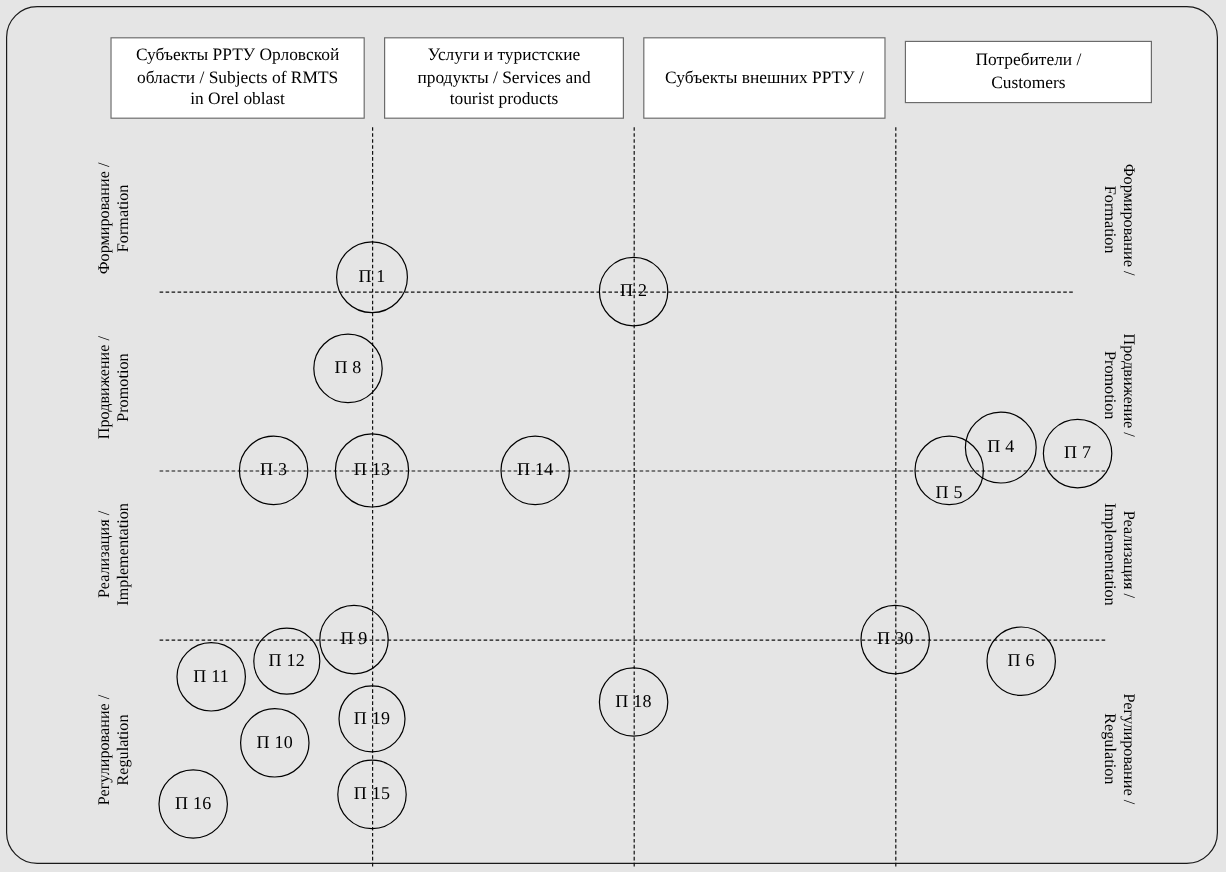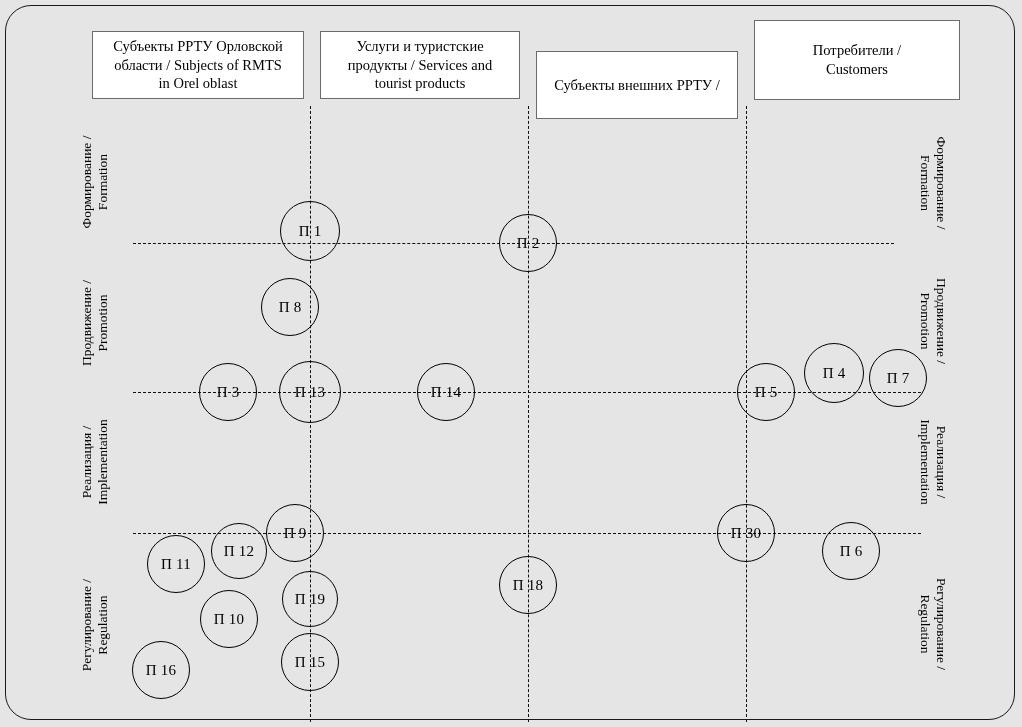--- a/index.html
+++ b/index.html
@@ -112,27 +112,27 @@
   </div>
 
   <div class="col-header" style="left:320px; top:31px; width:200px; height:68px;">
     <div>
       <span>Услуги и туристские</span>
       <span>продукты / Services and</span>
       <span>tourist products</span>
     </div>
   </div>
 
-  <div class="col-header" style="left:536px; top:31px; width:202px; height:68px;margin-top:20px;">
+  <div class="col-header" style="left:536px; top:31px; width:202px; height:68px;">
     <div>
       <span>Субъекты внешних РРТУ /</span>
     </div>
   </div>
 
-  <div class="col-header" style="left:754px; top:20px; width:206px; height:80px;">
+  <div class="col-header" style="left:754px; top:34px; width:206px; height:52px;">
     <div>
       <span>Потребители /</span>
       <span>Customers</span>
     </div>
   </div>
 
   <div class="vline" style="left:310px; top:106px; height:616px;"></div>
   <div class="vline" style="left:528px; top:106px; height:616px;"></div>
   <div class="vline" style="left:746px; top:106px; height:616px;"></div>
 
@@ -192,21 +192,21 @@
       </div>
       <div class="node" style="left: 199px; top: 363px; width: 58px; height: 58px;">
         <span>П 3</span>
       </div>
       <div class="node" style="left: 279px; top: 361px; width: 62px; height: 62px;">
         <span>П 13</span>
       </div>
       <div class="node" style="left: 417px; top: 363px; width: 58px; height: 58px;">
         <span>П 14</span>
       </div>
-      <div class="node" style="left: 737px; top: 363px; width: 58px; height: 58px;">
+      <div class="node" style="left: 762px; top: 363px; width: 58px; height: 58px; align-items: flex-end;">
         <span>П 5</span>
       </div>
       <div class="node" style="left: 804px; top: 343px; width: 60px; height: 60px;">
         <span>П 4</span>
       </div>
       <div class="node" style="left: 869px; top: 349px; width: 58px; height: 58px;">
         <span>П 7</span>
       </div>
       <div class="node" style="left: 266px; top: 504px; width: 58px; height: 58px;">
         <span>П 9</span>

